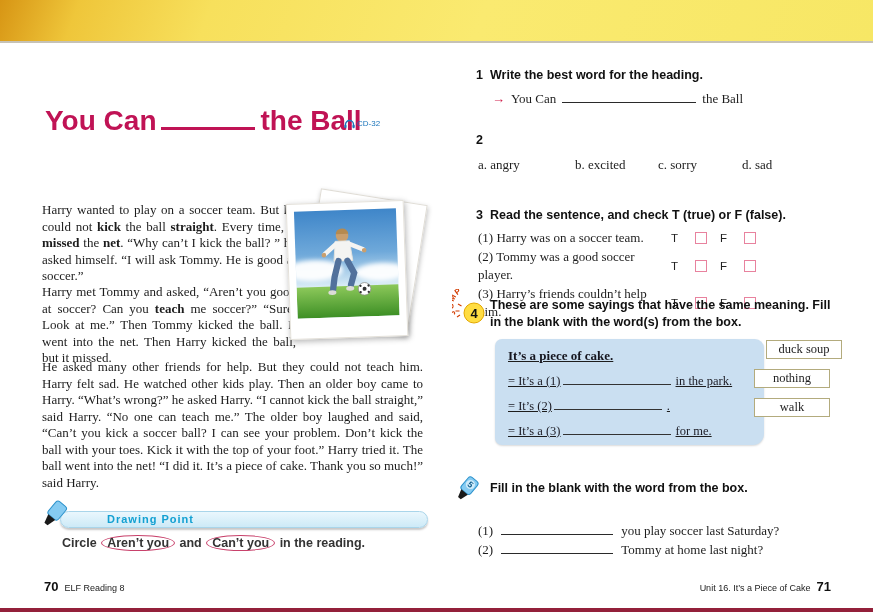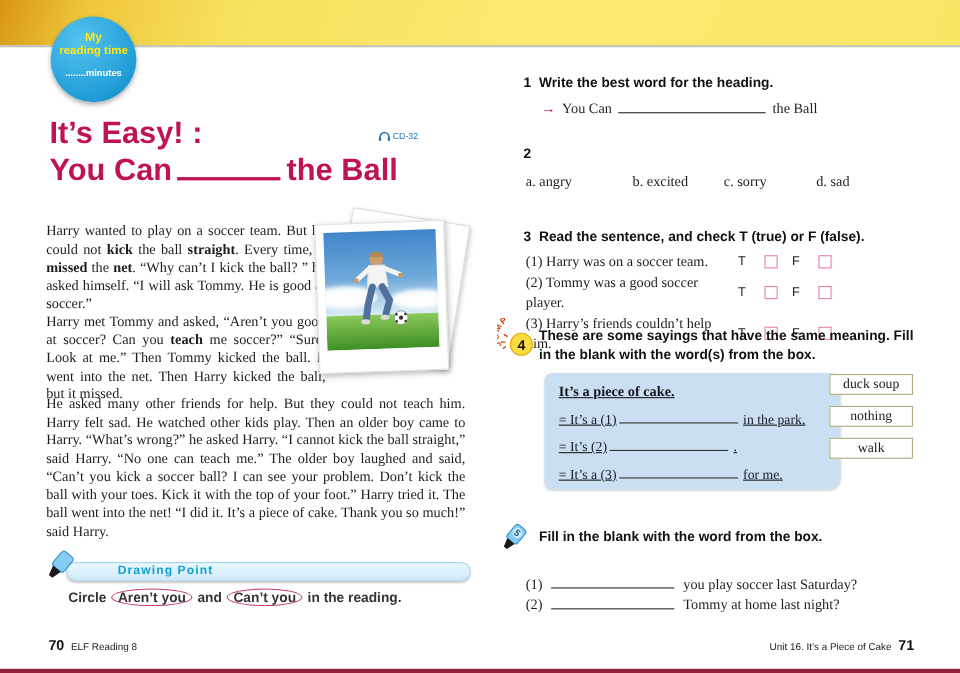--- a/index.html
+++ b/index.html
@@ -85,21 +85,21 @@
   #q4-text { position:absolute; left:490px; top:297px; width:352px;
     font-family:"Liberation Sans", sans-serif; font-weight:bold; font-size:12.5px; line-height:16.5px; color:#111; }
   .blue-box { position:absolute; left:495px; top:339px; width:243px; height:88px;
     background:#CADFF1; border-radius:7px 9px 11px 7px; padding:9px 13px; box-sizing:content-box;
     box-shadow:0 1px 2px rgba(0,0,0,.15);text-decoration:underline; }
   .bb-title { font-weight:bold; font-size:13px; color:#15151e; }
   .bb-line { margin-top:7px; font-size:12.5px; color:#1b1b24; }
   .bb-blank { width:108px; margin:0 5px 0 2px; border-bottom:1px solid #333; }
   .word-box { position:absolute; left:754px; width:74px; height:17px; background:#fff;
     border:1.5px solid #B3AB7D; text-align:center; font-size:12.5px; line-height:17px; }
-  #wb0 { top:340px; } #wb1 { top:369px; } #wb2 { top:398px; }
+  #wb0 { top:340px;margin-left:12px; } #wb1 { top:369px; } #wb2 { top:398px; }
 
   .q5-marker { position:absolute; left:450px; top:474px; z-index:3; }
   #q5-head { position:absolute; left:490px; top:481px; width:340px;
     font-family:"Liberation Sans", sans-serif; font-weight:bold; font-size:12.5px; color:#111; }
   .q5-table { position:absolute; left:478px; top:499px; width:272px; height:16px;
     border:2px solid #52A9DA; border-radius:2px; display:flex; background:#fff; }
   .q5-cell { flex:1; text-align:center; font-family:"Liberation Sans", sans-serif;
     font-size:10.5px; font-weight:600; color:#3a3a3a; line-height:16px; }
   .q5-item { position:absolute; left:478px; font-size:13px; }
   #q5i0 { top:521px; } #q5i1 { top:540px; }
@@ -113,28 +113,22 @@
   .pgnum { font-size:13px; font-weight:bold; color:#111; }
   .bottom-strip { position:absolute; left:0; bottom:0; width:100%; height:4px; background:#93203A; }
 </style>
 </head>
 <body>
 
 <div class="page">
 
   <div class="top-band"></div>
 
-  <div class="badge">
-    <div class="badge-l1">My</div>
-    <div class="badge-l2">reading time</div>
-    <div class="badge-l3">........minutes</div>
-  </div>
 
   <div class="title">
-    <div>It’s Easy! :</div>
     <div><span>You Can</span><span class="title-blank"></span><span>the Ball</span></div>
   </div>
 
   <div class="cd">
     <svg width="11" height="10" viewBox="0 0 11 10">
       <path d="M1.5 8 V5.5 a4 4 0 0 1 8 0 V8" fill="none" stroke="#1B75BB" stroke-width="1.4"></path>
       <rect x="0.3" y="5.8" width="2.2" height="3.4" rx="1" fill="#1B75BB"></rect>
       <rect x="8.5" y="5.8" width="2.2" height="3.4" rx="1" fill="#1B75BB"></rect>
     </svg>
     <span>CD-32</span>

